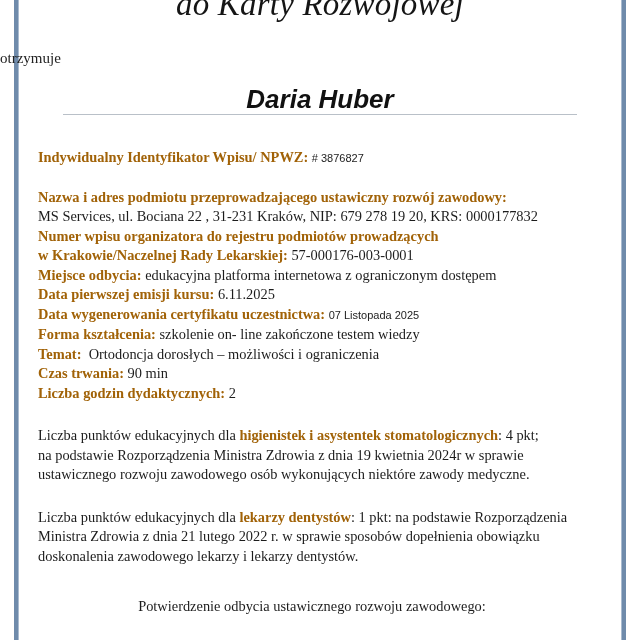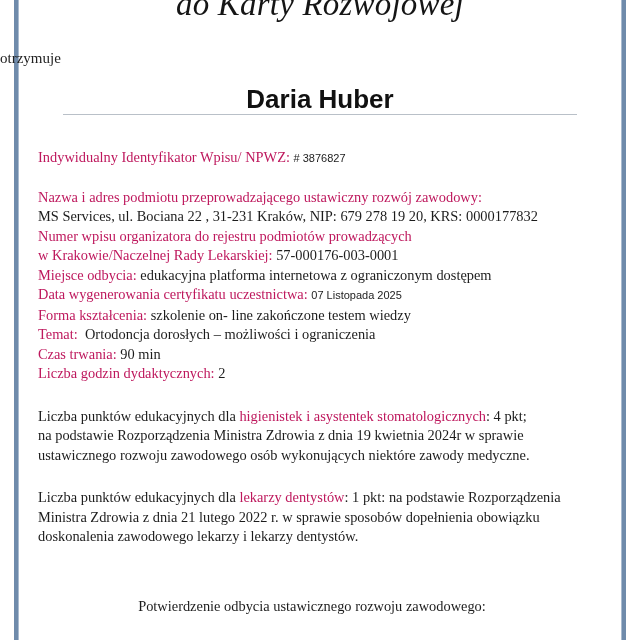--- a/index.html
+++ b/index.html
@@ -32,32 +32,32 @@
       letter-spacing: 0.2px;
     }
     .receives {
       position: absolute; left: 0; right: 0; top: 50px;
       text-align: left; font-size: 15px; color: #222;
     }
     .recipient {
       position: absolute; left: 0; right: 0; top: 84px;
       text-align: center;
       font-family: "Liberation Sans", "DejaVu Sans", sans-serif;
-      font-weight: bold; font-size: 26px; color: #111;
+      font-weight: bold; font-size: 26px; color: #111; font-style: italic;
     }
     .divider {
       position: absolute; left: 63px; width: 514px; top: 114px; height: 1px;
       background: #b9c0c8;
     }
     .content {
       position: absolute; left: 38px; right: 30px; top: 148px;
       font-size: 14.4px; line-height: 19.5px; color: #1c1c1c;
     }
     .content .line { white-space: nowrap; }
-    .content b { font-weight: normal; color: #be185d; }
+    .content b { font-weight: bold; color: #a16207; }
     .sans-val {
       font-family: Liberation Sans, sans-serif;
       font-size: 11px;
     }
     .gap { height: 19px; }
     .para { margin: 0; }
     .center-line {
       position: absolute; left: 0; right: 16px; top: 598px;
       text-align: center; font-size: 14.4px; color: #1c1c1c;
     }
@@ -87,20 +87,24 @@
   <div class="line">
     <b>w Krakowie/Naczelnej Rady Lekarskiej:</b>
     <span>57-000176-003-0001</span>
   </div>
 
   <div class="line">
     <b>Miejsce odbycia:</b>
     <span>edukacyjna platforma internetowa z ograniczonym dostępem</span>
   </div>
   <div class="line">
+    <b>Data pierwszej emisji kursu:</b>
+    <span>6.11.2025</span>
+  </div>
+  <div class="line">
     <b>Data wygenerowania certyfikatu uczestnictwa:</b>
     <span class="sans-val">07 Listopada 2025</span>
   </div>
   <div class="line">
     <b>Forma kształcenia:</b>
     <span>szkolenie on- line zakończone testem wiedzy</span>
   </div>
   <div class="line">
     <b>Temat:</b>&nbsp;
     <span>Ortodoncja dorosłych – możliwości i ograniczenia</span>

